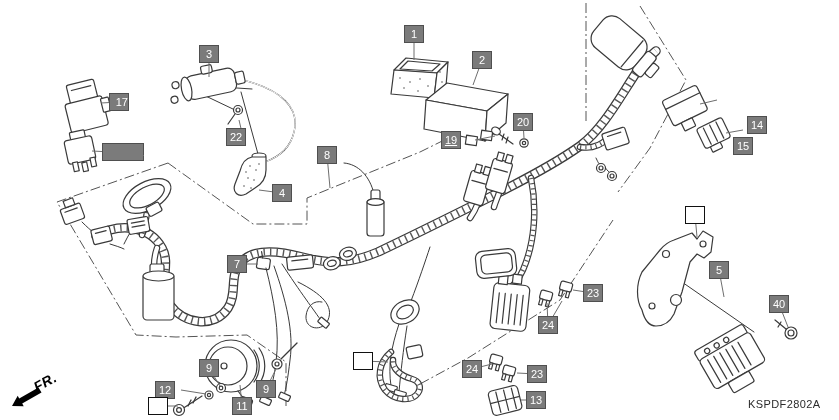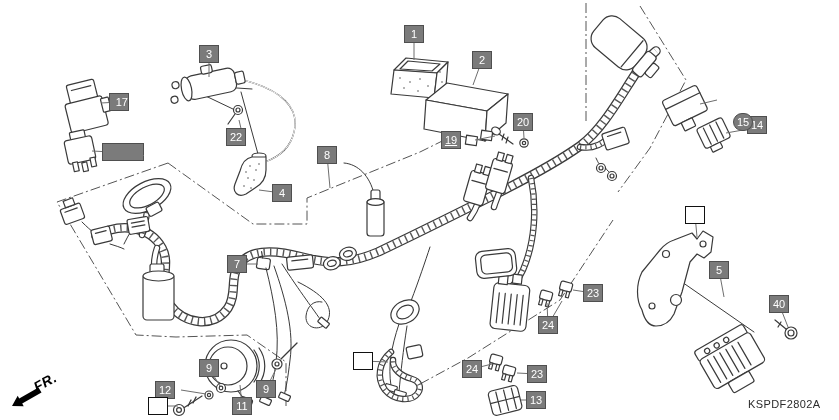--- a/index.html
+++ b/index.html
@@ -436,21 +436,21 @@
       <div class="callout" style="left: 272px; top: 184px;">4</div>
       <div class="callout" style="left: 709px; top: 261px;">5</div>
       <div class="callout" style="left: 227px; top: 255px;">7</div>
       <div class="callout" style="left: 317px; top: 146px;">8</div>
       <div class="callout" style="left: 199px; top: 359px;">9</div>
       <div class="callout" style="left: 256px; top: 380px;">9</div>
       <div class="callout" style="left: 232px; top: 397px;">11</div>
       <div class="callout" style="left: 155px; top: 381px;">12</div>
       <div class="callout" style="left: 526px; top: 391px;">13</div>
       <div class="callout" style="left: 747px; top: 91px; margin-top: 25px;">14</div>
-      <div class="callout" style="left: 733px; top: 113px; border-radius: 9px;">15</div>
+      <div class="callout" style="left: 733px; top: 137px;">15</div>
       <div class="callout" style="left: 102px; top: 143px; padding-left: 40px;">16</div>
       <div class="callout" style="left: 109px; top: 93px; text-align: right;">17</div>
       <div class="callout" style="left: 513px; top: 113px;">20</div>
       <div class="callout" style="left: 441px; top: 131px; text-decoration: underline;">19</div>
       <div class="callout" style="left: 769px; top: 295px;">40</div>
       <div class="callout" style="left: 226px; top: 128px;">22</div>
       <div class="callout" style="left: 583px; top: 284px;">23</div>
       <div class="callout" style="left: 527px; top: 365px;">23</div>
       <div class="callout" style="left: 538px; top: 316px;">24</div>
       <div class="callout" style="left: 462px; top: 360px;">24</div>

